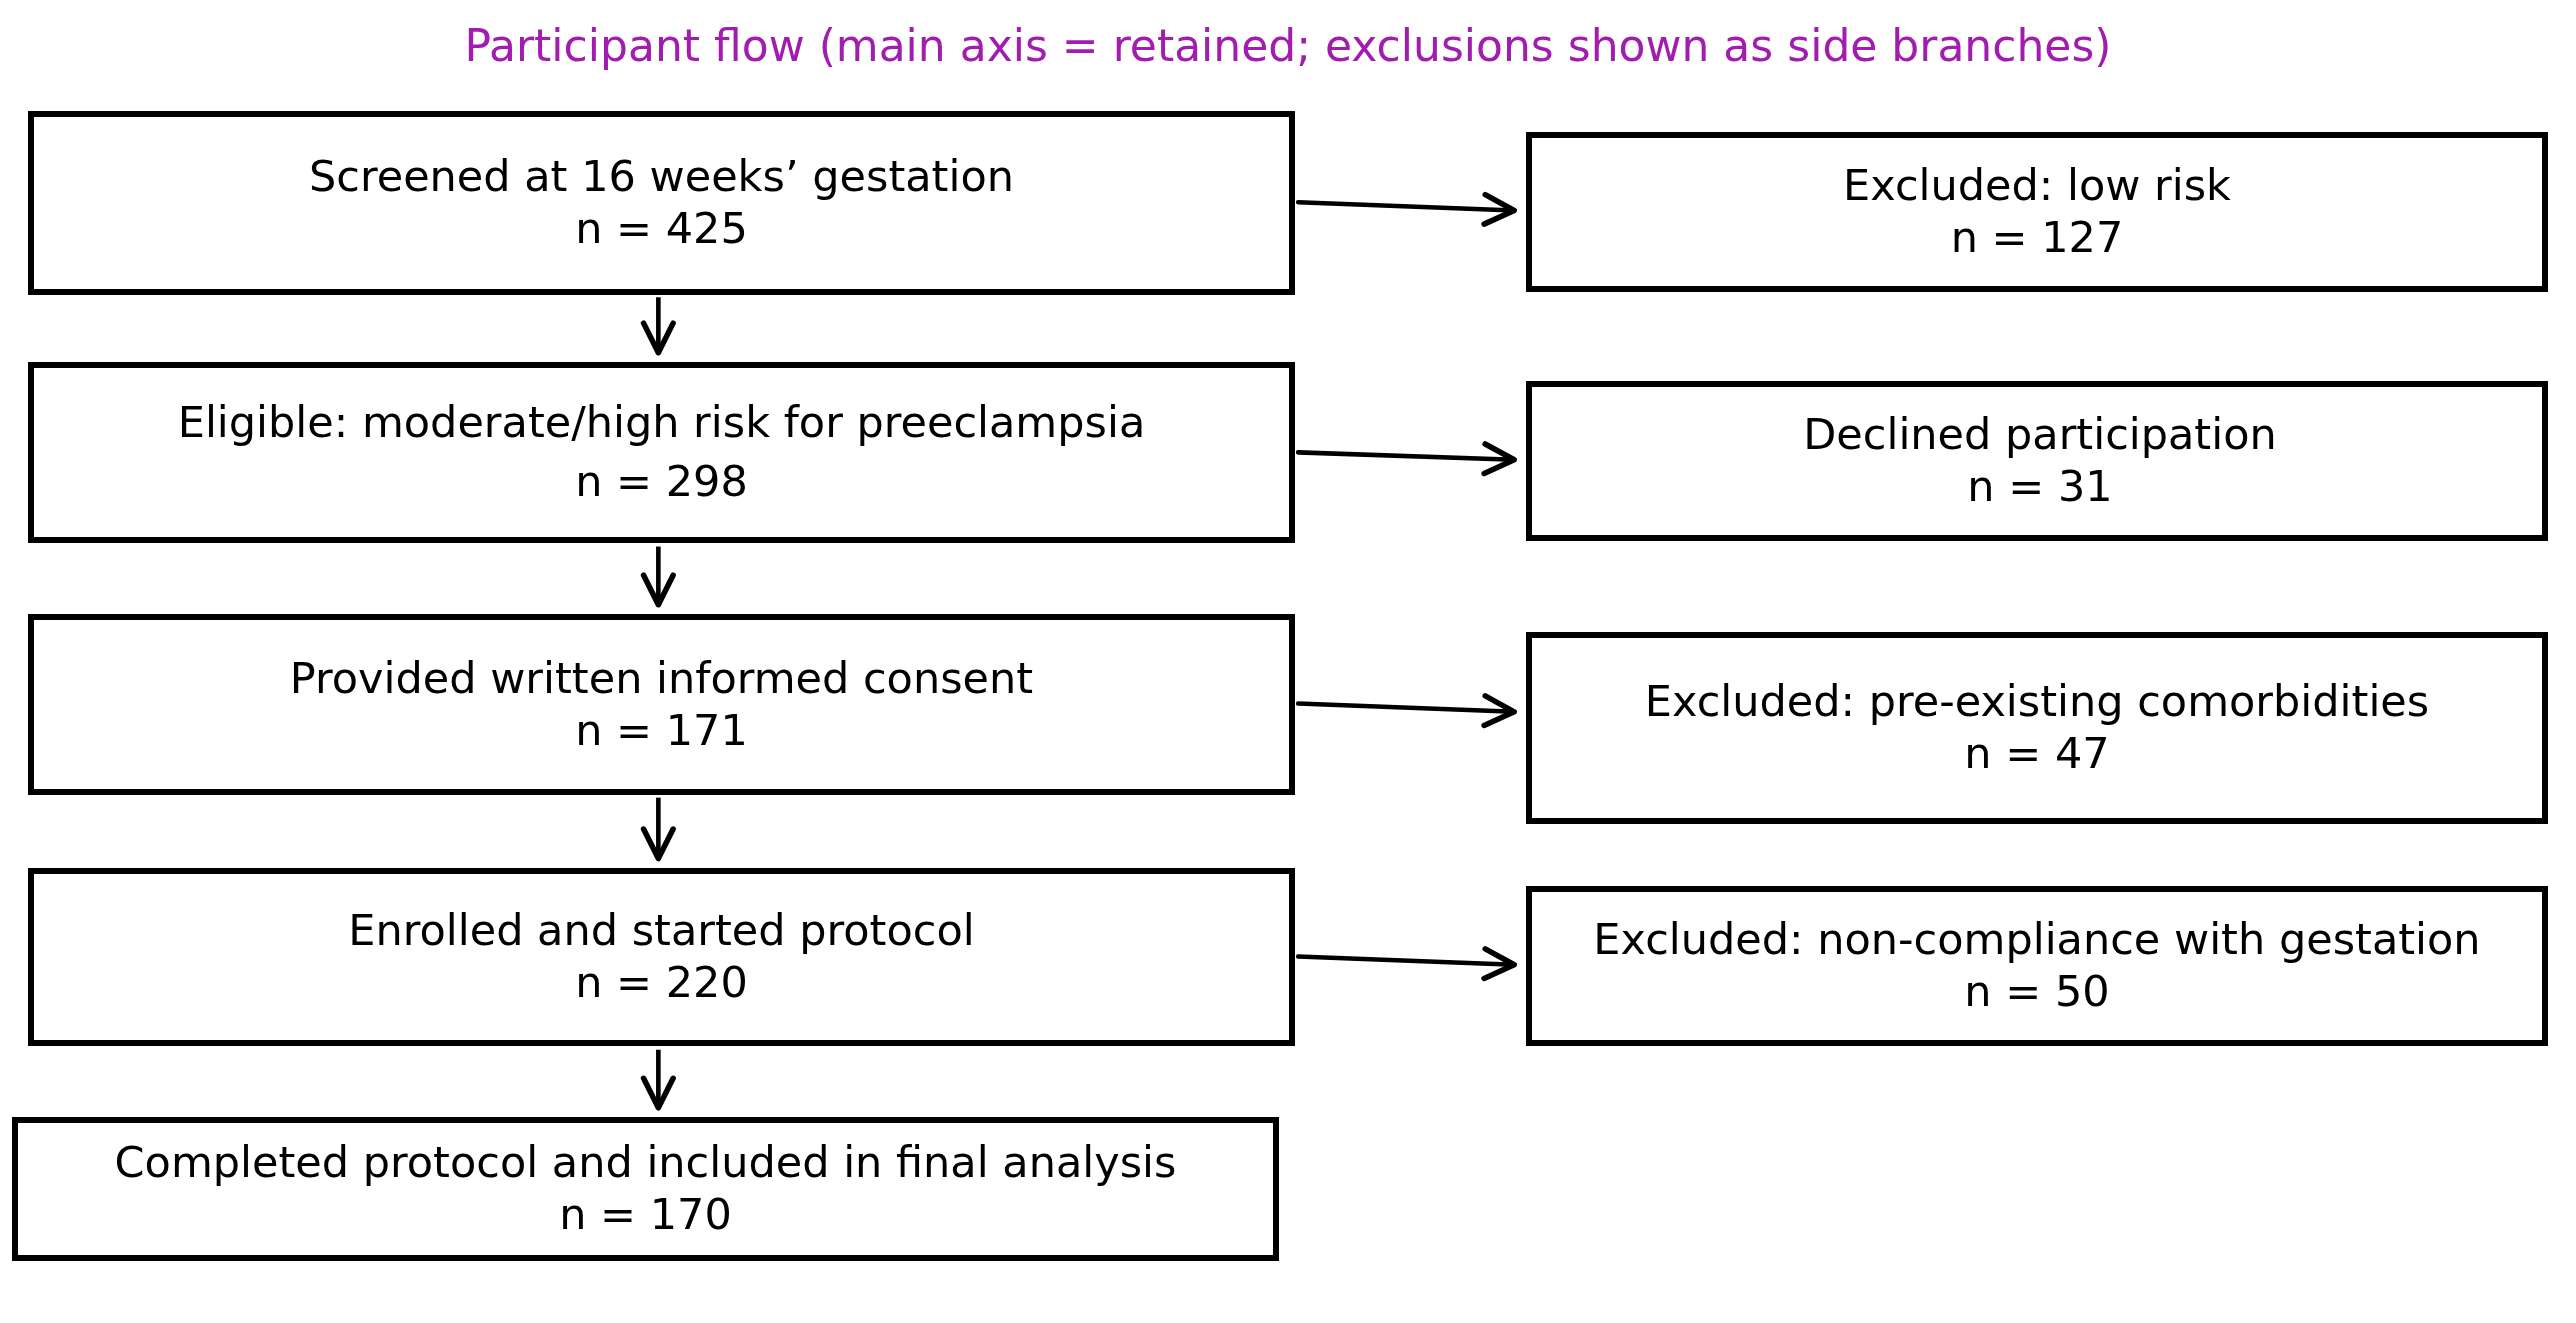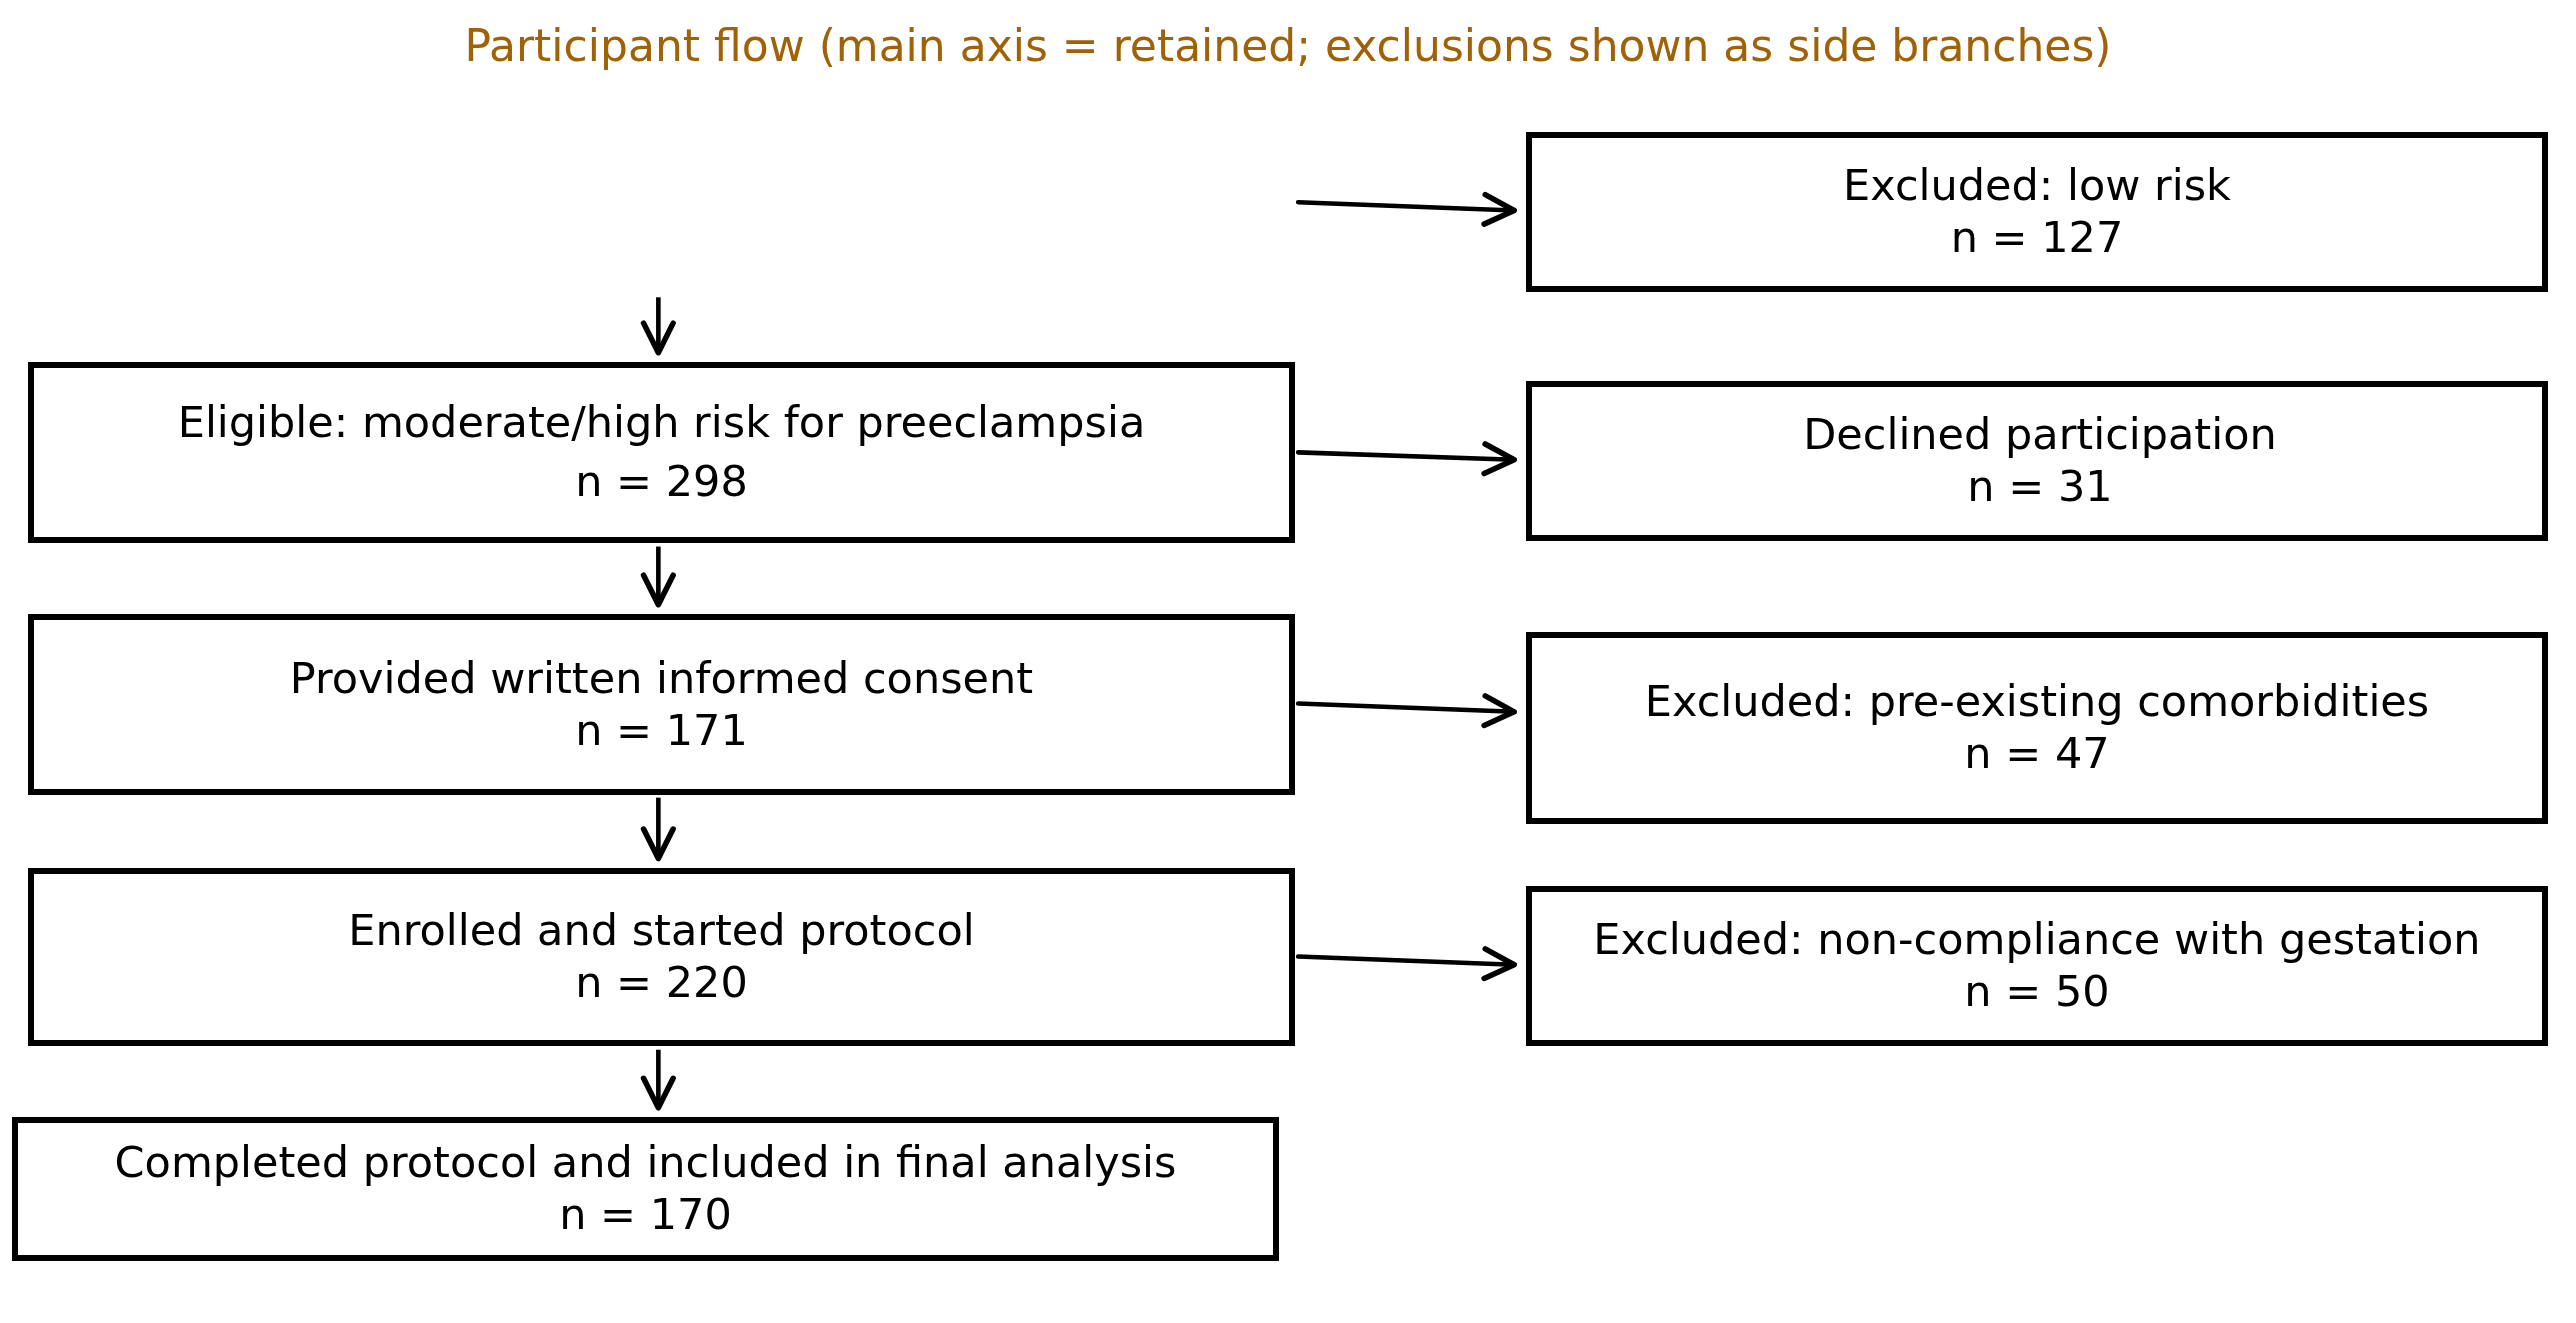--- a/index.html
+++ b/index.html
@@ -17,21 +17,21 @@
     height: 1323px;
     background: #ffffff;
   }
   .diagram-title {
     position: absolute;
     left: 0;
     top: 20.3px;
     width: 2576px;
     text-align: center;
     font-size: 44px;
-    color: #a16207;
+    color: #a21caf;
     white-space: nowrap;
   }
   .arrows {
     position: absolute;
     left: 0;
     top: 0;
     width: 2576px;
     height: 1323px;
   }
   .box {
@@ -79,20 +79,24 @@
     <line x1="713" y1="592" x2="713" y2="655" stroke="#000000" stroke-width="5" marker-end="url(#ah)"></line>
     <line x1="713" y1="864" x2="713" y2="930" stroke="#000000" stroke-width="5" marker-end="url(#ah)"></line>
     <line x1="713" y1="1137" x2="713" y2="1200" stroke="#000000" stroke-width="5" marker-end="url(#ah)"></line>
 
     <line x1="1406" y1="219" x2="1640" y2="228" stroke="#000000" stroke-width="5" stroke-linecap="round" marker-end="url(#ah)"></line>
     <line x1="1406" y1="490" x2="1640" y2="498" stroke="#000000" stroke-width="5" stroke-linecap="round" marker-end="url(#ah)"></line>
     <line x1="1406" y1="762" x2="1640" y2="771" stroke="#000000" stroke-width="5" stroke-linecap="round" marker-end="url(#ah)"></line>
     <line x1="1406" y1="1036" x2="1640" y2="1045" stroke="#000000" stroke-width="5" stroke-linecap="round" marker-end="url(#ah)"></line>
   </svg>
 
+  <div class="box" id="mb0">
+    <div>Screened at 16 weeks’ gestation</div>
+    <div>n = 425</div>
+  </div>
   <div class="box" id="mb1">
     <div>Eligible: moderate/high risk for preeclampsia</div>
     <div>n = 298</div>
   </div>
   <div class="box" id="mb2">
     <div>Provided written informed consent</div>
     <div>n = 171</div>
   </div>
   <div class="box" id="mb3">
     <div>Enrolled and started protocol</div>

